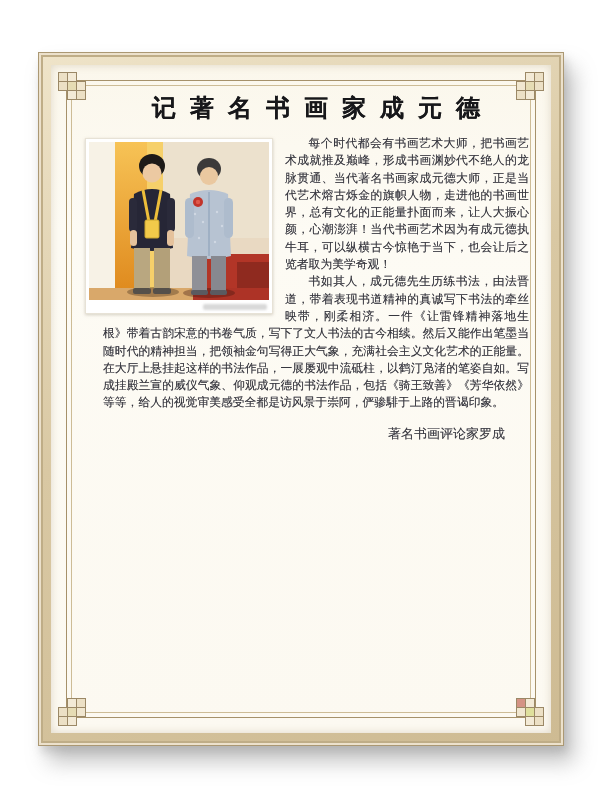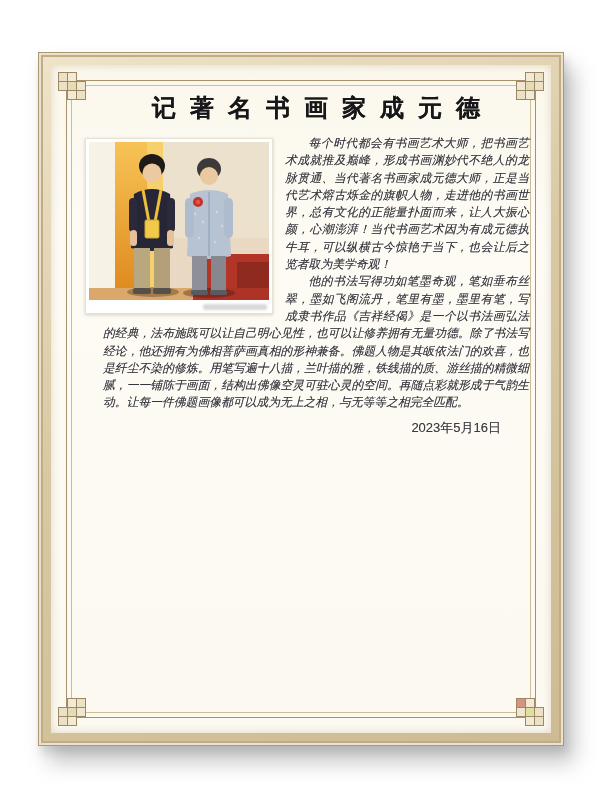--- a/index.html
+++ b/index.html
@@ -51,21 +51,21 @@
     font-family:"DejaVu Serif","Liberation Serif",serif;
     font-weight:700;font-size:24px;line-height:34px;
     letter-spacing:14px;text-indent:14px;color:#17171a;
     text-shadow:0 0 .6px #333;
   }
   .article{
     font-size:11.8px;line-height:17.3px;color:#36363e;
     text-align:justify;text-justify:inter-ideograph;
     text-shadow:0 0 .5px rgba(70,70,80,.55);
   }
-  .article p{margin:0;text-indent:2em;font-style:italic;}
+  .article p{margin:0;text-indent:2em;}
   .photo{
     float:left;width:188px;margin:3px 12px 2px -18px;
     background:#ffffff;border:1px solid #e7e2d6;padding:3px 3px 0 3px;
     box-sizing:border-box;box-shadow:0 1px 3px rgba(140,130,110,.35);
   }
   .photo svg{display:block;width:180px;height:158px;}
   .caption{position:relative;height:13px;background:#fff;}
   .caption .wm{position:absolute;right:2px;top:4px;width:64px;height:6px;
                background:#d9d9d9;filter:blur(1px);border-radius:2px;}
   .signature{margin-top:13px;text-align:right;padding-right:24px;
@@ -179,19 +179,19 @@
             <rect x="122" y="114" width="15" height="36" fill="#87888f"></rect>
             <rect x="102" y="148" width="17" height="5" rx="2" fill="#5a5a60"></rect>
             <rect x="121" y="148" width="17" height="5" rx="2" fill="#5a5a60"></rect>
           </svg>
           <div class="caption">
             <span class="wm"></span>
           </div>
         </div>
 
         <p>每个时代都会有书画艺术大师，把书画艺术成就推及巅峰，形成书画渊妙代不绝人的龙脉贯通、当代著名书画家成元德大师，正是当代艺术熔古烁金的旗帜人物，走进他的书画世界，总有文化的正能量扑面而来，让人大振心颜，心潮澎湃！当代书画艺术因为有成元德执牛耳，可以纵横古今惊艳于当下，也会让后之览者取为美学奇观！</p>
-        <p>他的书法写得功如笔墨奇观，笔如垂布丝翠，墨如飞阁流丹，笔里有墨，墨里有笔，写成隶书作品《吉祥经偈》是一个以书法画弘法的经典，法布施既可以让自己明心见性，也可以让修养拥有无量功德。除了书法写经论，他还拥有为佛相菩萨画真相的形神兼备。佛题人物是其皈依法门的欢喜，也是纤尘不染的修炼。用笔写遍十八描，兰叶描的雅，铁线描的质、游丝描的精微细腻，一一铺陈于画面，结构出佛像空灵可驻心灵的空间。再随点彩就形成于气韵生动。让每一件佛题画像都可以成为无上之相，与无等等之相完全匹配。</p>
+        <p>书如其人，成元德先生历练书法，由法晋道，带着表现书道精神的真诚写下书法的牵丝映带，刚柔相济。一件《让雷锋精神落地生根》带着古韵宋意的书卷气质，写下了文人书法的古今相续。然后又能作出笔墨当随时代的精神担当，把领袖金句写得正大气象，充满社会主义文化艺术的正能量。在大厅上悬挂起这样的书法作品，一展屡观中流砥柱，以鹤汀凫渚的笔姿自如。写成挂殿兰宣的威仪气象、仰观成元德的书法作品，包括《骑王致善》《芳华依然》等等，给人的视觉审美感受全都是访风景于崇阿，俨骖騑于上路的晋谒印象。</p>
 
-        <div class="date">2023年5月16日</div>
+        <div class="signature">著名书画评论家罗成</div>
       </div>
     </div>
   </div>
 </div>
 
 </body></html>

